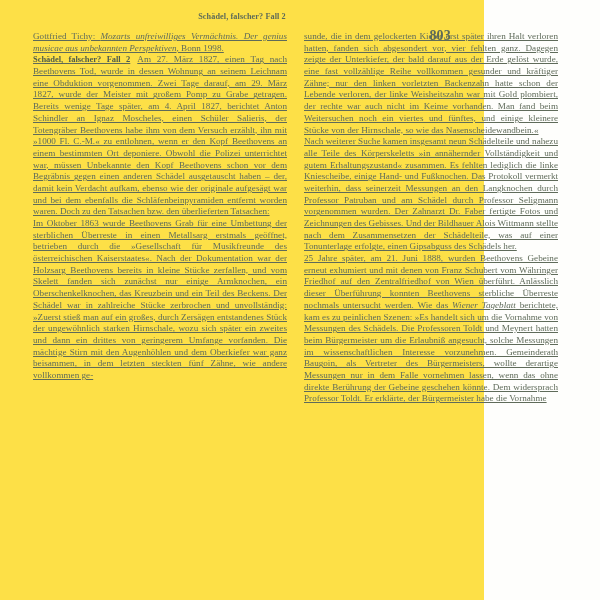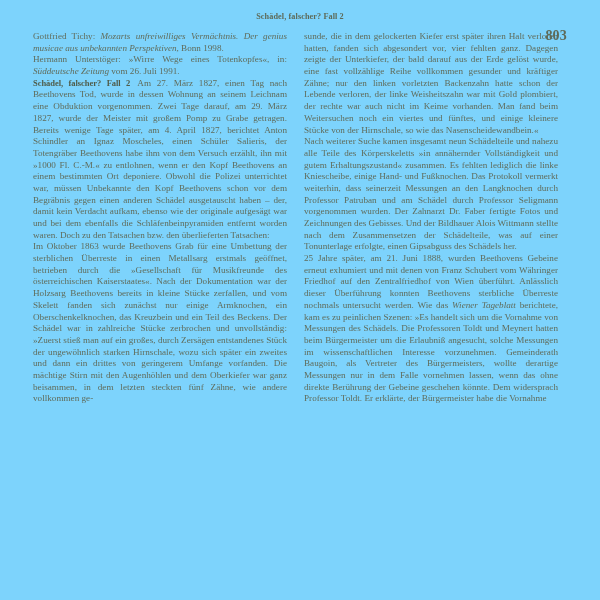--- a/index.html
+++ b/index.html
@@ -9,25 +9,25 @@
   body {
     width: 600px;
     height: 600px;
     background: #fefefc;
     font-family: "Liberation Serif", "DejaVu Serif", serif;
     color: #5f6b5a;
     overflow: hidden;
   }
   .page {
     position: relative;
-    width: 600px;
+    width: 484px;
     height: 600px;
     box-sizing: border-box;
     padding: 0;
-    background: #7dd3fc;
+    background: #fde047;
   }
   
   .running-head {
     position: absolute;
     top: 12px;
     left: 33px;
     right: 33px;
     height: 14px;
     display: flex;
     align-items: baseline;
@@ -55,20 +55,21 @@
     top: 31px;
     left: 33px;
     right: 31px;
     bottom: 12px;
     display: flex;
     gap: 17px;
   }
   .col {
     width: 254px;
     flex: 0 0 254px;
+    text-decoration: underline;
   }
   .col p {
     margin: 0;
     font-size: 9.15px;
     line-height: 11.68px;
     text-align: justify;
     text-justify: inter-word;
     hyphens: manual;
     color: #606c5b;
     letter-spacing: 0.01px;
@@ -97,21 +98,20 @@
     <span class="rh-folio">803</span>
   </div>
 
   <div class="columns">
 
     <div class="col">
 
       <p><span>Gottfried Tichy: </span><i>Mozarts unfreiwilliges Vermächtnis. Der genius musicae aus unbekannten Perspektiven</i><span>, Bonn 1998.</span></p>
 
 
-      <p><span>Hermann Unterstöger: »Wirre Wege eines Totenkopfes«, in: </span><i>Süddeutsche Zeitung</i><span> vom 26. Juli 1991.</span></p>
 
       <p><span class="lemma">Schädel, falscher? Fall 2</span><span class="lemma-gap"></span><span>Am 27. März 1827, einen Tag nach Beethovens Tod, wurde in dessen Wohnung an seinem Leichnam eine Obduktion vorgenommen. Zwei Tage darauf, am 29. März 1827, wurde der Meister mit großem Pomp zu Grabe getragen. Bereits wenige Tage später, am 4. April 1827, berichtet Anton Schindler an Ignaz Moscheles, einen Schüler Salieris, der Totengräber Beethovens habe ihm von dem Versuch erzählt, ihn mit »1000 Fl. C.-M.« zu entlohnen, wenn er den Kopf Beethovens an einem bestimmten Ort deponiere. Obwohl die Polizei unterrichtet war, müssen Unbekannte den Kopf Beethovens schon vor dem Begräbnis gegen einen anderen Schädel ausgetauscht haben – der, damit kein Verdacht aufkam, ebenso wie der originale aufgesägt war und bei dem ebenfalls die Schläfenbeinpyramiden entfernt worden waren. Doch zu den Tatsachen bzw. den überlieferten Tatsachen:</span></p>
 
       <p><span>Im Oktober 1863 wurde Beethovens Grab für eine Umbettung der sterblichen Überreste in einen Metallsarg erstmals geöffnet, betrieben durch die »Gesellschaft für Musikfreunde des österreichischen Kaiserstaates«. Nach der Dokumentation war der Holzsarg Beethovens bereits in kleine Stücke zerfallen, und vom Skelett fanden sich zunächst nur einige Armknochen, ein Oberschenkelknochen, das Kreuzbein und ein Teil des Beckens. Der Schädel war in zahlreiche Stücke zerbrochen und unvollständig: »Zuerst stieß man auf ein großes, durch Zersägen entstandenes Stück der ungewöhnlich starken Hirnschale, wozu sich später ein zweites und dann ein drittes von geringerem Umfange vorfanden. Die mächtige Stirn mit den Augenhöhlen und dem Oberkiefer war ganz beisammen, in dem letzten steckten fünf Zähne, wie andere vollkommen ge-</span></p>
 
     </div>
 
     <div class="col">
 
       <p><span>sunde, die in dem gelockerten Kiefer erst später ihren Halt verloren hatten, fanden sich abgesondert vor, vier fehlten ganz. Dagegen zeigte der Unterkiefer, der bald darauf aus der Erde gelöst wurde, eine fast vollzählige Reihe vollkommen gesunder und kräftiger Zähne; nur den linken vorletzten Backenzahn hatte schon der Lebende verloren, der linke Weisheitszahn war mit Gold plombiert, der rechte war auch nicht im Keime vorhanden. Man fand beim Weitersuchen noch ein viertes und fünftes, und einige kleinere Stücke von der Hirnschale, so wie das Nasenscheidewandbein.«</span></p>

